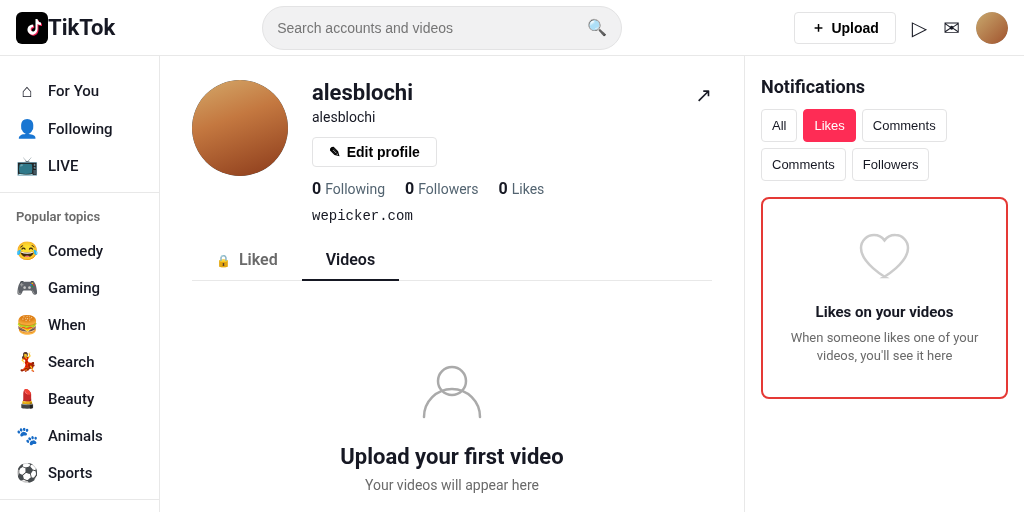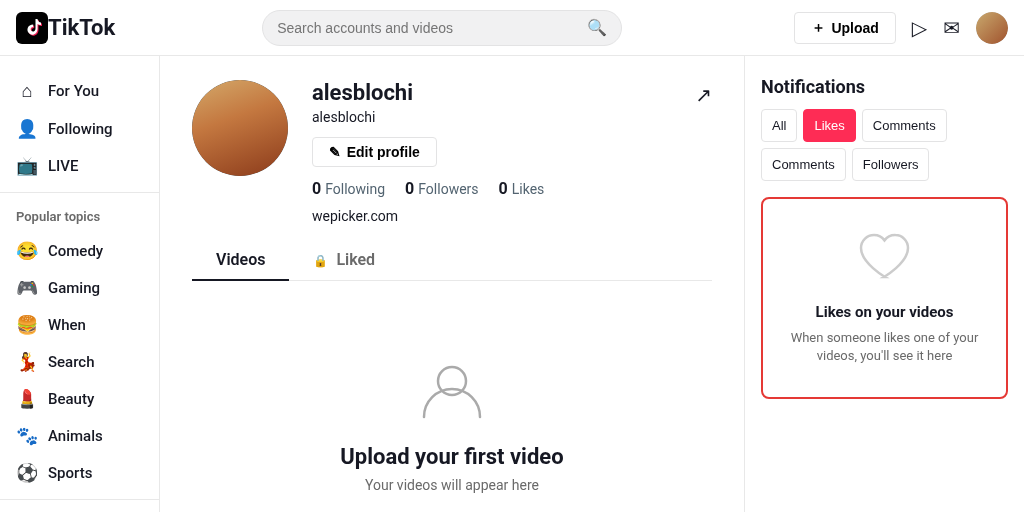--- a/index.html
+++ b/index.html
@@ -9,21 +9,21 @@
     .topnav {
       display: flex; align-items: center; height: 56px;
       border-bottom: 1px solid #e8e8e8; padding: 0 16px;
       position: fixed; top: 0; left: 0; right: 0; background: #fff; z-index: 100;
     }
     .logo { display: flex; align-items: center; gap: 0; font-weight: 700; font-size: 22px; min-width: 160px; }
     .logo-icon { width: 32px; height: 32px; }
     .search-bar {
       flex: 1; max-width: 360px; margin: 0 auto;
       display: flex; align-items: center;
-      border: 1px solid #e3e3e4; border-radius: 92px; padding: 0 14px; height: 36px;
+      border: 1px solid #e3e3e4; border-radius: 92px; padding: 0 14px; height: 44px;
       background: #f1f1f2;
       gap: 39px;
     }
     .search-bar input {
       border: none; background: transparent; outline: none; flex: 1; font-size: 14px; color: #161823;
     }
     .search-icon { color: #888; font-size: 16px; }
     .nav-right { display: flex; align-items: center; gap: 16px; margin-left: auto; }
     .upload-btn {
       display: flex; align-items: center; gap: 6px;
@@ -63,21 +63,21 @@
     .edit-profile-btn {
       display: flex; align-items: center; gap: 6px;
       border: 1px solid #e3e3e4; border-radius: 4px; padding: 6px 16px;
       font-size: 14px; font-weight: 600; cursor: pointer; background: #fff;
     }
     .share-btn { background: none; border: none; cursor: pointer; font-size: 20px; color: #161823; margin-left: auto; }
     .stats { display: flex; gap: 20px; margin-bottom: 10px; }
     .stat { display: flex; gap: 4px; align-items: baseline; }
     .stat-num { font-weight: 700; font-size: 16px; }
     .stat-label { font-size: 14px; color: #536471; }
-    .website { font-size: 14px; color: #161823; }
+    .website { font-size: 14px; color: #161823; font-family: Liberation Mono, monospace; }
 
     
     .profile-tabs { display: flex; border-bottom: 1px solid #e8e8e8; margin-bottom: 24px; margin-top: 16px; }
     .profile-tab {
       padding: 10px 24px; font-size: 16px; font-weight: 600; cursor: pointer;
       color: #6a6a6a; border-bottom: 2px solid transparent; margin-bottom: -1px;
     }
     .profile-tab.active { color: #161823; border-bottom-color: #161823; }
     .profile-tab .lock-icon { font-size: 12px; margin-right: 4px; }
 
@@ -226,26 +226,26 @@
           <div class="stat">
             <span class="stat-num">0</span>
             <span class="stat-label">Likes</span>
           </div>
         </div>
         <div class="website">wepicker.com</div>
       </div>
     </div>
 
     <div class="profile-tabs">
-      <div class="profile-tab active">
-        <span>Videos</span>
-      </div>
       <div class="profile-tab">
         <span class="lock-icon">🔒</span>
         <span>Liked</span>
+      </div>
+      <div class="profile-tab active">
+        <span>Videos</span>
       </div>
     </div>
 
     <div class="empty-state">
       <div style="margin-bottom:16px;">
         <svg width="72" height="72" viewBox="0 0 72 72" fill="none" xmlns="http://www.w3.org/2000/svg">
           <circle cx="36" cy="28" r="14" stroke="#aaa" stroke-width="2.5" fill="none"></circle>
           <path d="M8 64c0-15.464 12.536-28 28-28s28 12.536 28 28" stroke="#aaa" stroke-width="2.5" fill="none" stroke-linecap="round"></path>
         </svg>
       </div>

